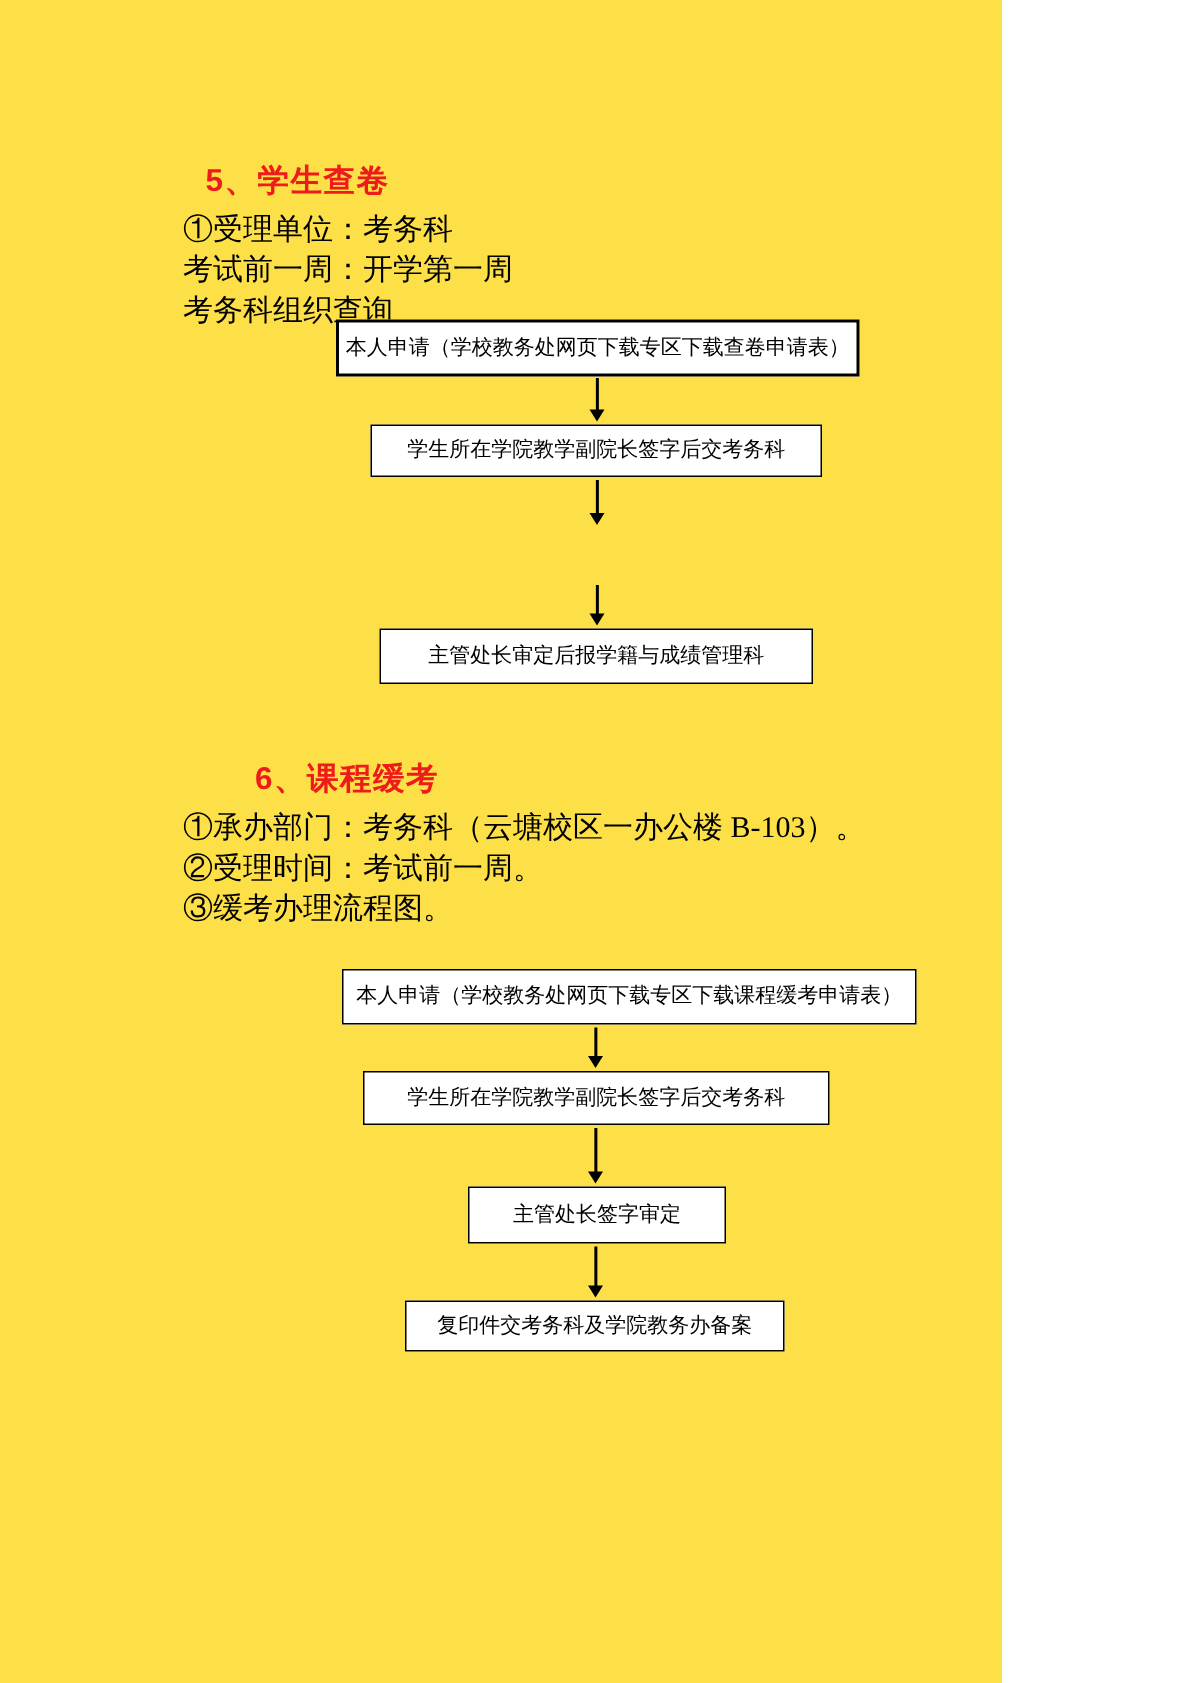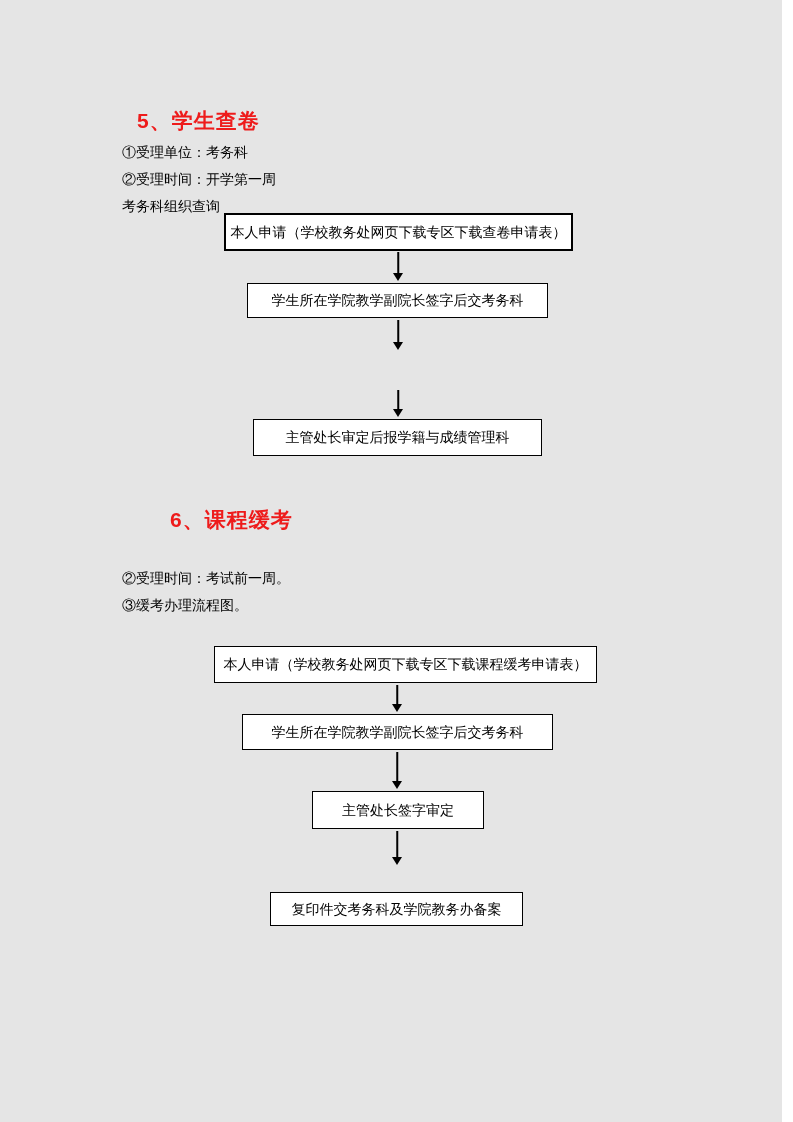--- a/index.html
+++ b/index.html
@@ -2,43 +2,43 @@
 <html><head>
 <meta charset="utf-8">
 <style>
   html, body {
     margin: 0;
     padding: 0;
     background: #ffffff;
   }
   .page {
     position: relative;
-    width: 782px;
+    width: 668px;
     height: 1122px;
-    background: #e5e5e5;
+    background: #fde047;
     overflow: hidden;
     font-family: "Liberation Serif", "DejaVu Serif", serif;
     color: #000000;
   }
   .heading {
     position: absolute;
     font-family: "Liberation Sans", "DejaVu Sans", sans-serif;
     font-weight: bold;
     font-size: 21px;
     line-height: 26px;
     color: #ee1b1b;
     letter-spacing: 1px;
     white-space: nowrap;
   }
   #s5-heading { left: 137px; top: 108px; }
   #s6-heading { left: 138px; top: 507px; margin-left: 32px; }
 
   .bodyline {
     position: absolute;
-    font-size: 14px;
+    font-size: 20px;
     line-height: 18px;
     white-space: nowrap;
   }
   #s5-line1 { left: 122px; top: 144px; }
   #s5-line2 { left: 122px; top: 171px; }
   #s5-line3 { left: 122px; top: 198px; }
   #s6-line1 { left: 122px; top: 543px; }
   #s6-line2 { left: 122px; top: 570px; }
   #s6-line3 { left: 122px; top: 597px; }
 
@@ -54,24 +54,24 @@
     font-size: 14px;
     line-height: 17px;
     padding: 2px 4px;
   }
   
   #f1-box1 { left: 224px; top: 213px; width: 349px; height: 38px; border-width: 2px; }
   #f1-box2 { left: 247px; top: 283px; width: 301px; height: 35px; }
   #f1-box3 { left: 322px; top: 352px; width: 151px; height: 36px; }
   #f1-box4 { left: 253px; top: 419px; width: 289px; height: 37px; }
   
-  #f2-box1 { left: 214px; top: 646px; width: 383px; height: 37px; }
+  #f2-box1 { left: 228px; top: 646px; width: 383px; height: 37px; }
   #f2-box2 { left: 242px; top: 714px; width: 311px; height: 36px; }
   #f2-box3 { left: 312px; top: 791px; width: 172px; height: 38px; }
-  #f2-box4 { left: 270px; top: 867px; width: 253px; height: 34px; margin-top: 25px; }
+  #f2-box4 { left: 270px; top: 867px; width: 253px; height: 34px; }
 
   .arrow {
     position: absolute;
     width: 10px;
     transform: translateX(-50%);
   }
   .arrow::before {
     content: "";
     position: absolute;
     left: 50%;
@@ -100,31 +100,32 @@
   #f2-arrow2 { left: 397px; top: 752px; height: 37px; }
   #f2-arrow3 { left: 397px; top: 831px; height: 34px; }
 </style>
 </head>
 <body>
 
 <div class="page">
 
   <div class="heading" id="s5-heading">5、学生查卷</div>
   <div class="bodyline" id="s5-line1">①受理单位：考务科</div>
-  <div class="bodyline" id="s5-line2">②受理时间：开学第一周</div>
+  <div class="bodyline" id="s5-line2">考试前一周：开学第一周</div>
   <div class="bodyline" id="s5-line3">考务科组织查询</div>
 
   <div class="fbox" id="f1-box1">本人申请（学校教务处网页下载专区下载查卷申请表）</div>
   <div class="arrow" id="f1-arrow1"></div>
   <div class="fbox" id="f1-box2">学生所在学院教学副院长签字后交考务科</div>
   <div class="arrow" id="f1-arrow2"></div>
   <div class="arrow" id="f1-arrow3"></div>
   <div class="fbox" id="f1-box4">主管处长审定后报学籍与成绩管理科</div>
 
   <div class="heading" id="s6-heading">6、课程缓考</div>
+  <div class="bodyline" id="s6-line1">①承办部门：考务科（云塘校区一办公楼 B-103）。</div>
   <div class="bodyline" id="s6-line2">②受理时间：考试前一周。</div>
   <div class="bodyline" id="s6-line3">③缓考办理流程图。</div>
 
   <div class="fbox" id="f2-box1">本人申请（学校教务处网页下载专区下载课程缓考申请表）</div>
   <div class="arrow" id="f2-arrow1"></div>
   <div class="fbox" id="f2-box2">学生所在学院教学副院长签字后交考务科</div>
   <div class="arrow" id="f2-arrow2"></div>
   <div class="fbox" id="f2-box3">主管处长签字审定</div>
   <div class="arrow" id="f2-arrow3"></div>
   <div class="fbox" id="f2-box4">复印件交考务科及学院教务办备案</div>

